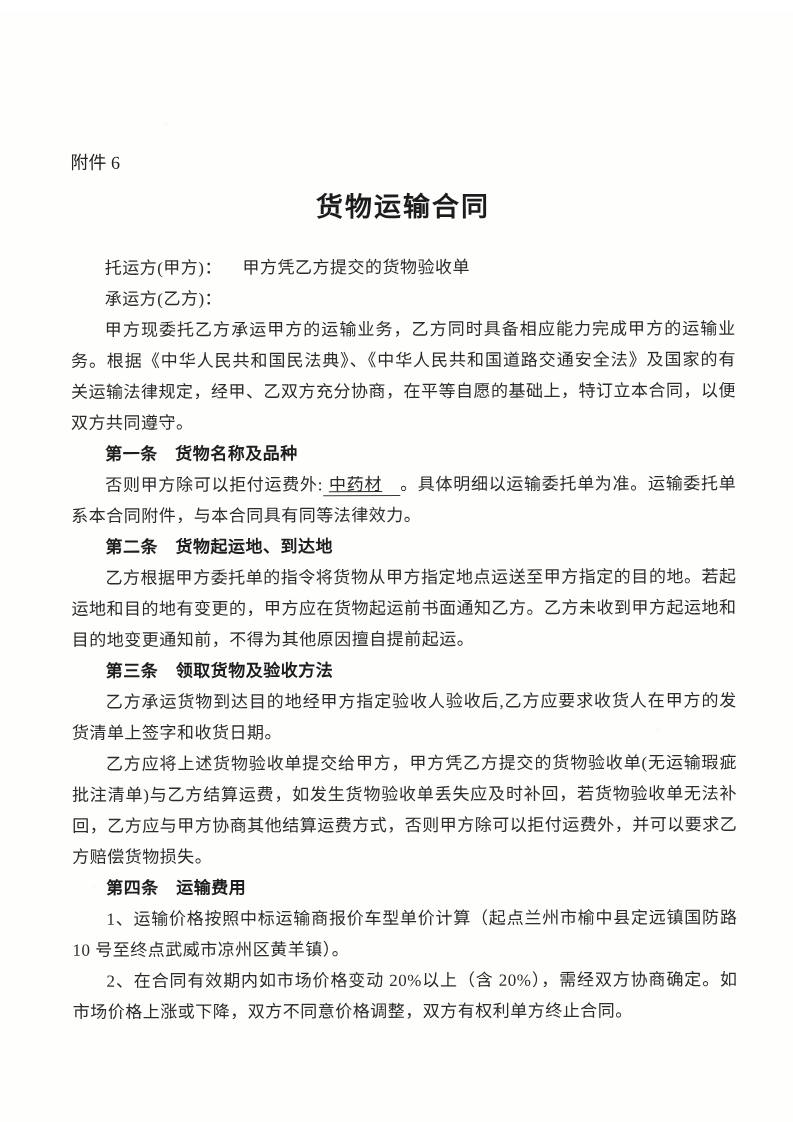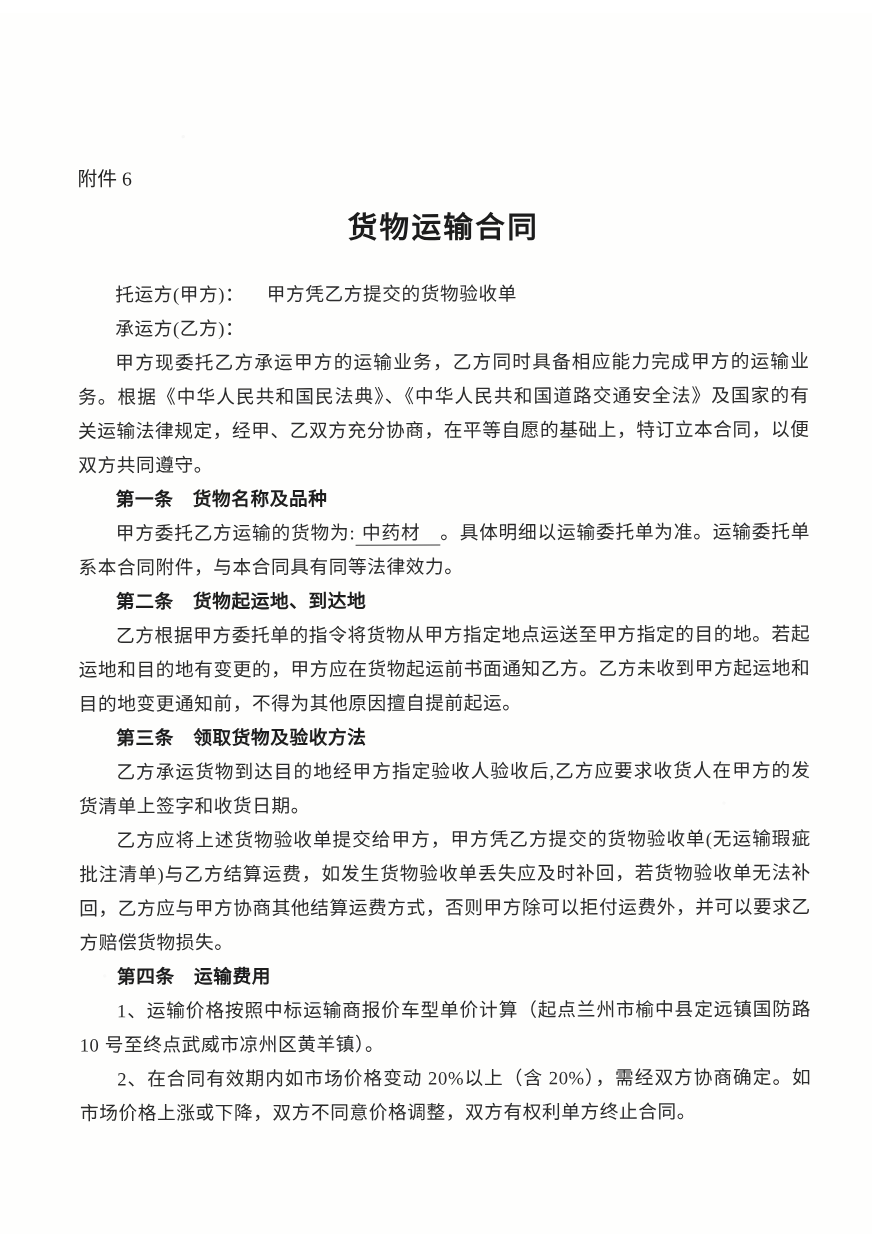--- a/index.html
+++ b/index.html
@@ -72,20 +72,21 @@
     line-height: 31px;
     letter-spacing: 0.5px;
     text-indent: 2em;
     font-weight: bold;
     color: #1e1e1e;
   }
   .cargo-underline {
     display: inline;
     border-bottom: 1.5px solid #3a3a3a;
     padding: 0 18px 1px 6px;
+    text-decoration: underline;
   }
 </style>
 </head>
 <body>
 
 <div class="scan-page">
   <div class="doc-content">
 
     <div class="attachment-label">附件 6</div>
 
@@ -98,21 +99,21 @@
       <div class="party-line">
         <span>承运方(乙方)：</span><span class="party-value"></span>
       </div>
     </div>
 
     <div class="body-text">
 
       <p>甲方现委托乙方承运甲方的运输业务，乙方同时具备相应能力完成甲方的运输业务。根据《中华人民共和国民法典》、《中华人民共和国道路交通安全法》及国家的有关运输法律规定，经甲、乙双方充分协商，在平等自愿的基础上，特订立本合同，以便双方共同遵守。</p>
 
       <p class="clause-heading">第一条　货物名称及品种</p>
-      <p><span>甲方委托乙方运输的货物为:</span><span class="cargo-underline">中药材</span><span>。具体明细以运输委托单为准。运输委托单系本合同附件，与本合同具有同等法律效力。</span></p>
+      <p><span>否则甲方除可以拒付运费外:</span><span class="cargo-underline">中药材</span><span>。具体明细以运输委托单为准。运输委托单系本合同附件，与本合同具有同等法律效力。</span></p>
 
       <p class="clause-heading">第二条　货物起运地、到达地</p>
       <p>乙方根据甲方委托单的指令将货物从甲方指定地点运送至甲方指定的目的地。若起运地和目的地有变更的，甲方应在货物起运前书面通知乙方。乙方未收到甲方起运地和目的地变更通知前，不得为其他原因擅自提前起运。</p>
 
       <p class="clause-heading">第三条　领取货物及验收方法</p>
       <p>乙方承运货物到达目的地经甲方指定验收人验收后,乙方应要求收货人在甲方的发货清单上签字和收货日期。</p>
       <p>乙方应将上述货物验收单提交给甲方，甲方凭乙方提交的货物验收单(无运输瑕疵批注清单)与乙方结算运费，如发生货物验收单丢失应及时补回，若货物验收单无法补回，乙方应与甲方协商其他结算运费方式，否则甲方除可以拒付运费外，并可以要求乙方赔偿货物损失。</p>
 
       <p class="clause-heading">第四条　运输费用</p>
       <p>1、运输价格按照中标运输商报价车型单价计算（起点兰州市榆中县定远镇国防路 10 号至终点武威市凉州区黄羊镇）。</p>

